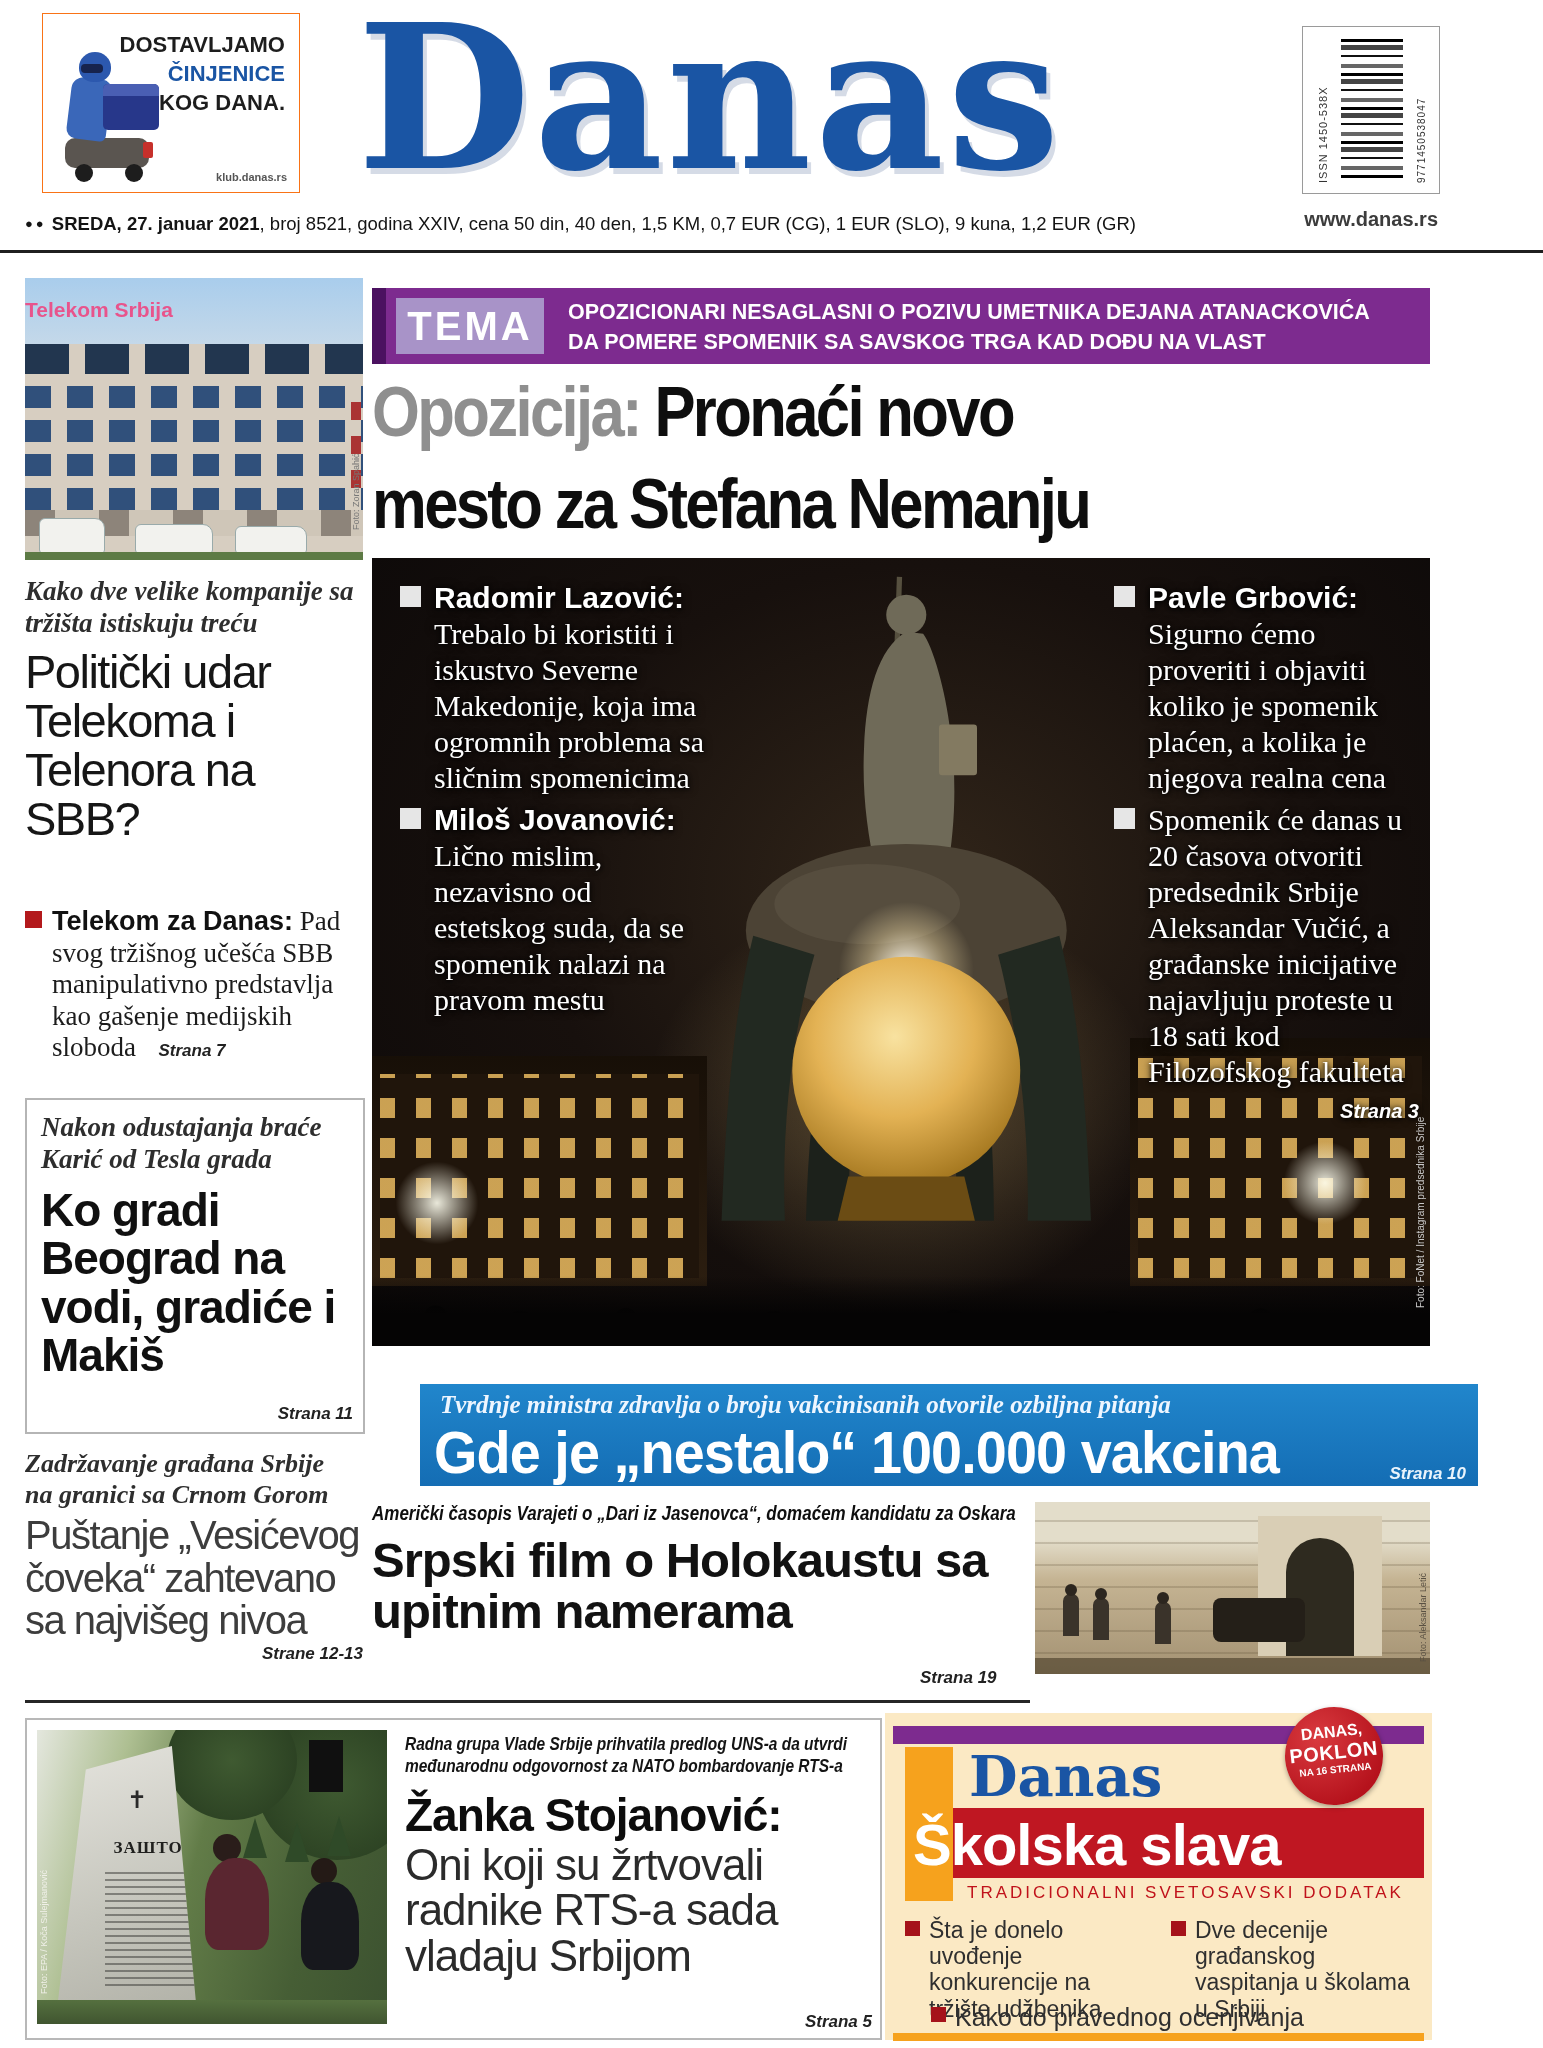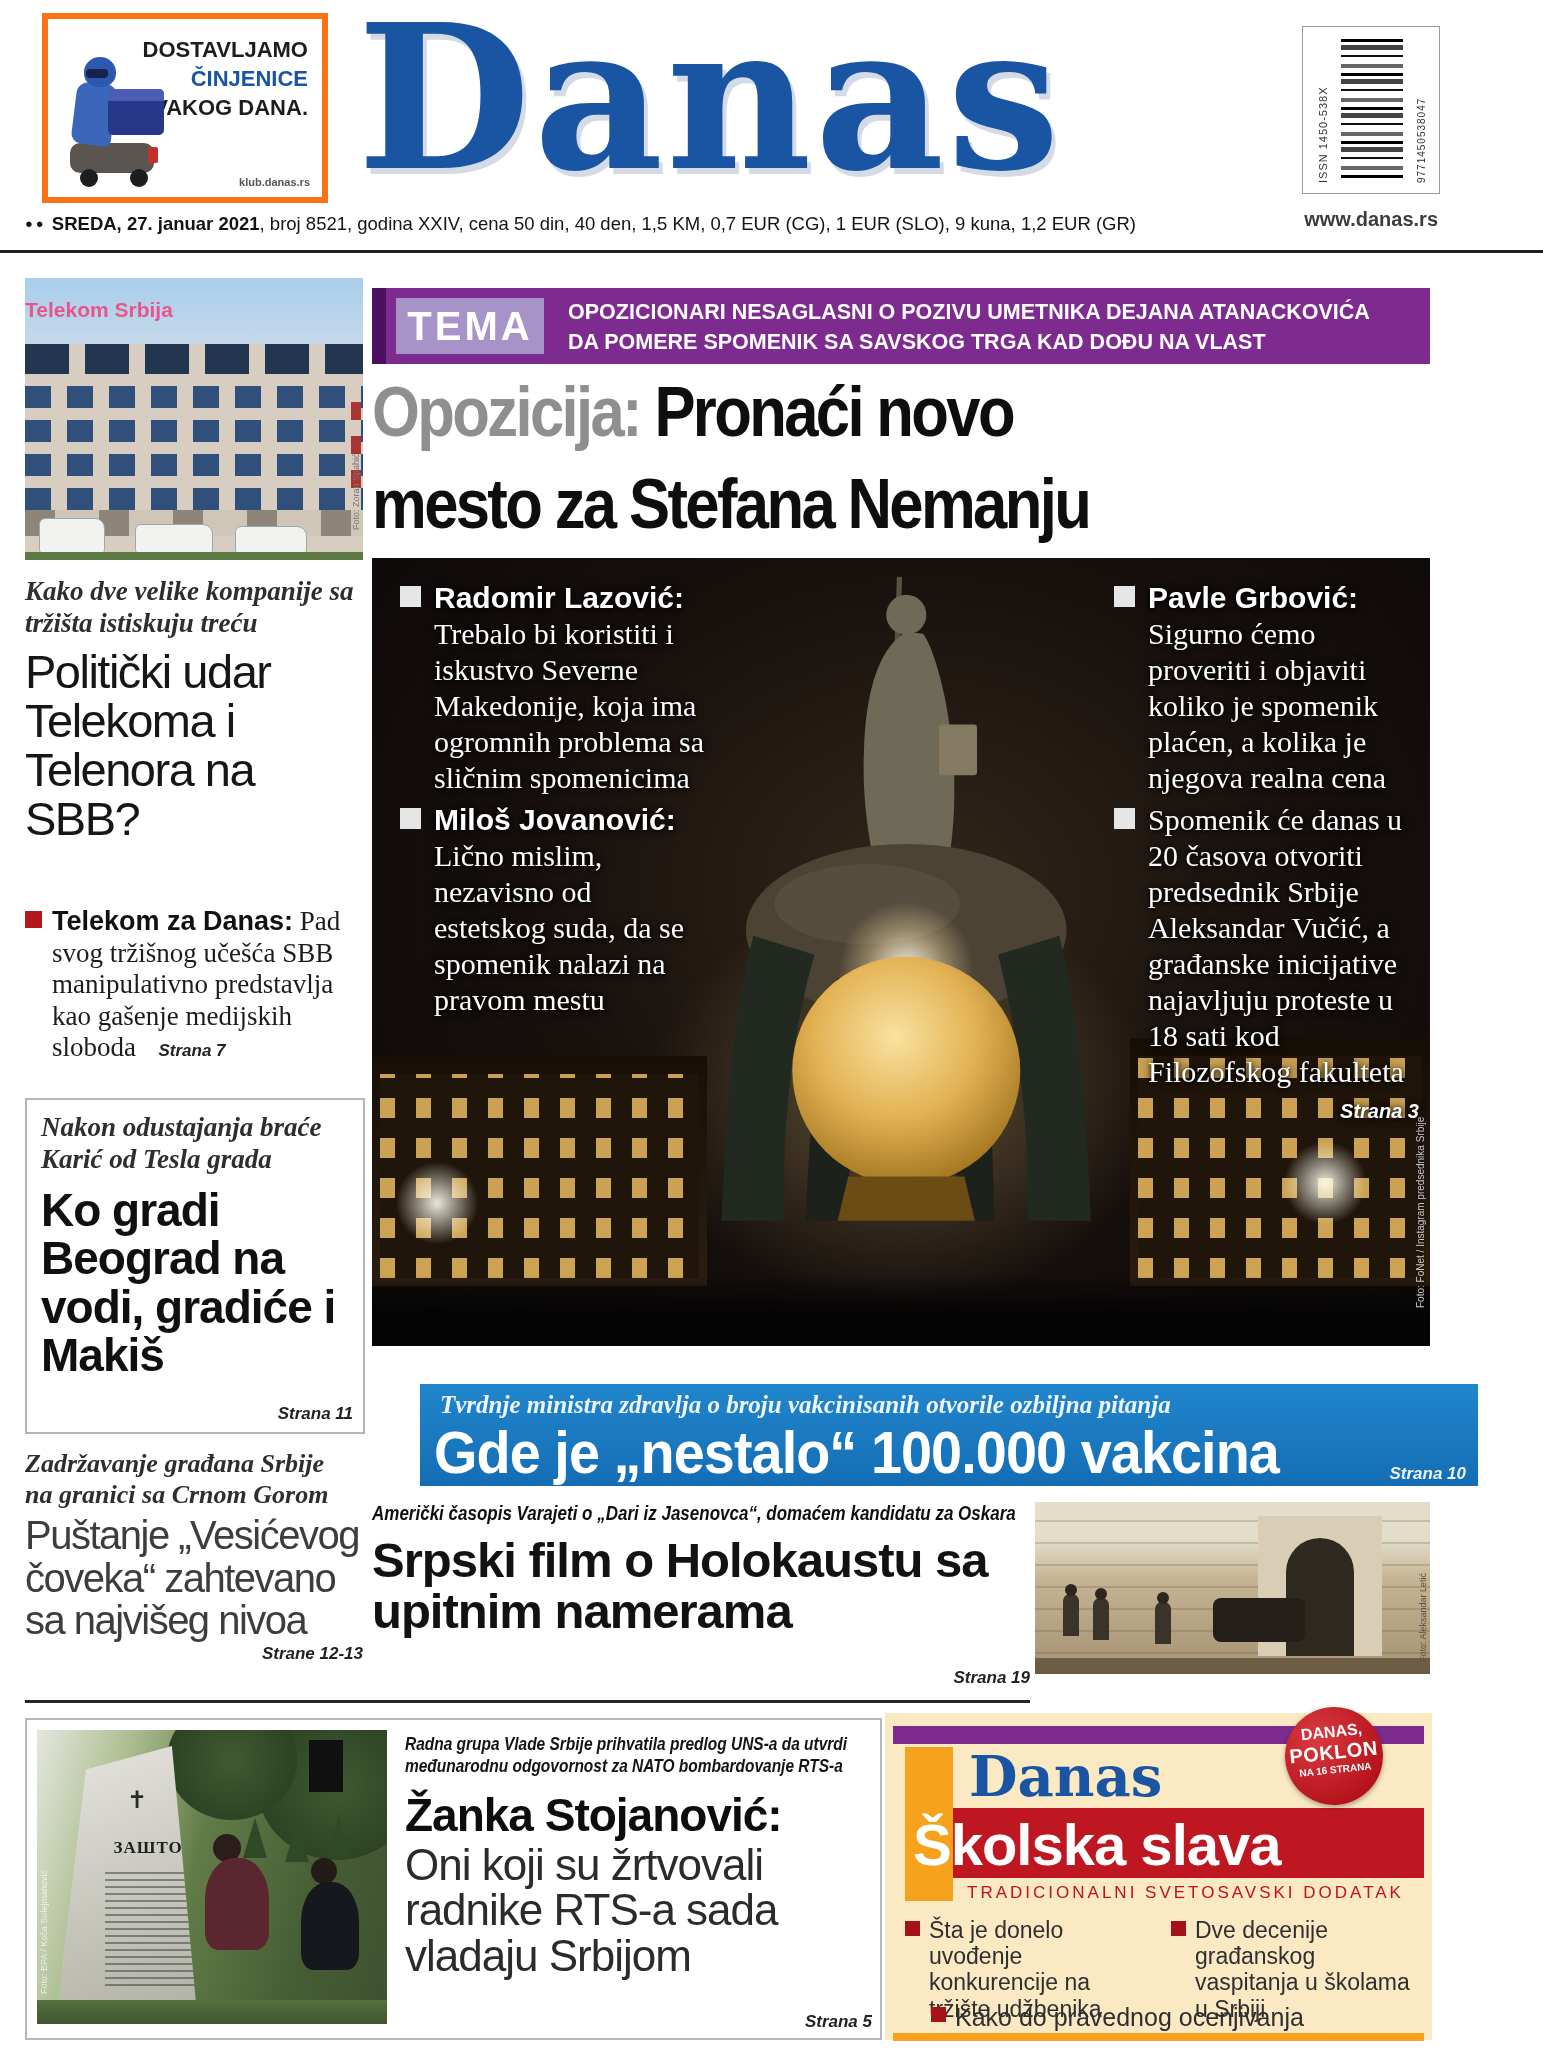--- a/index.html
+++ b/index.html
@@ -2,21 +2,21 @@
 <html><head>
 <meta charset="utf-8">
 <style>
   html,body{margin:0;padding:0;background:#888;}
   .page{position:relative;width:1543px;height:2048px;margin:0 auto;background:#fff;
         font-family:"Liberation Sans",sans-serif;overflow:hidden;color:#111;}
   .abs{position:absolute;}
   .vtext{writing-mode:vertical-rl;transform:rotate(180deg);}
 
   
-  #promo-box{left:42px;top:13px;width:256px;height:178px;border:6px solid #f97316;background:#fff;padding-left:18px;}
+  #promo-box{left:42px;top:13px;width:256px;height:178px;border:1px solid #f97316;background:#fff;}
   .promo-lines{position:absolute;right:14px;top:16px;text-align:right;font-weight:700;font-size:22px;line-height:1.32;color:#1d1d1d;}
   .promo-blue{color:#1a55a4;}
   .promo-site{position:absolute;right:12px;bottom:9px;font-size:11px;font-weight:700;color:#555;}
   .rider{position:absolute;left:8px;bottom:6px;width:112px;height:136px;}
   .rider div{position:absolute;}
   .r-helmet{left:28px;top:2px;width:32px;height:30px;border-radius:50% 50% 45% 45%;background:#2c58ae;}
   .r-visor{left:30px;top:14px;width:22px;height:9px;border-radius:4px;background:#17234d;}
   .r-body{left:18px;top:28px;width:40px;height:62px;border-radius:12px 10px 6px 10px;background:#3a67b9;transform:rotate(7deg);}
   .r-box{left:52px;top:34px;width:56px;height:46px;border-radius:5px;background:#27378a;}
   .r-boxtop{left:52px;top:34px;width:56px;height:12px;border-radius:5px 5px 0 0;background:#4a5fb3;}
@@ -122,21 +122,21 @@
   #vax{left:372px;top:1384px;width:1058px;height:102px;background:linear-gradient(180deg,#2186cc,#146db4);margin-left:48px;}
   #vax .kick{position:absolute;left:20px;top:7px;font-family:"Liberation Serif",serif;font-style:italic;font-weight:600;font-size:25px;color:#eef6ff;}
   #vax .head{position:absolute;left:14px;top:34px;font-weight:700;font-size:60px;letter-spacing:-1px;color:#fff;
      transform:scaleX(.93);transform-origin:left top;white-space:nowrap;}
   #vax .pg{position:absolute;right:12px;bottom:2px;color:#eaf4fc;}
 
   
   #film-text{left:372px;top:1502px;width:660px;}
   #film-text .kick{font-weight:700;font-style:italic;font-size:20px;white-space:nowrap;transform:scaleX(.85);transform-origin:left top;color:#0f0f0f;}
   #film-text .head{margin-top:10px;font-weight:700;font-size:49px;line-height:1.05;letter-spacing:-1px;color:#121212;width:660px;}
-  #film-page{left:920px;top:1668px;width:110px;text-align:right;}
+  #film-page{left:920px;top:1668px;width:110px;text-align:left;}
   #film-photo{left:1035px;top:1502px;width:395px;height:172px;overflow:hidden;
      background:linear-gradient(180deg,#e3ddca 0 22%,#c5b493 45%,#a39172 100%);}
   .fp-lines{position:absolute;inset:0;background:repeating-linear-gradient(0deg,transparent 0 20px,rgba(90,75,50,.22) 20px 22px);}
   .fp-arch{position:absolute;right:48px;top:14px;width:124px;height:140px;background:#d9ceb5;}
   .fp-open{position:absolute;right:76px;top:36px;width:68px;height:118px;border-radius:40px 40px 0 0;background:#2e2a1f;}
   .fp-car{position:absolute;left:178px;top:96px;width:92px;height:44px;border-radius:8px;background:#241f18;}
   .fp-p{position:absolute;width:16px;height:42px;border-radius:7px 7px 0 0;background:#3a332a;}
   .fp-head{position:absolute;width:12px;height:12px;border-radius:50%;background:#2c261f;}
   .fp-ground{position:absolute;left:0;bottom:0;width:100%;height:16px;background:rgba(60,50,30,.55);}
   .fp-credit{position:absolute;right:2px;top:10px;height:150px;font-size:9px;color:#5a5143;}

